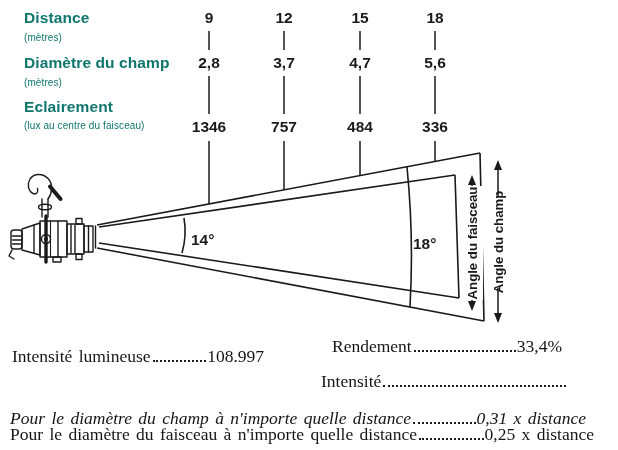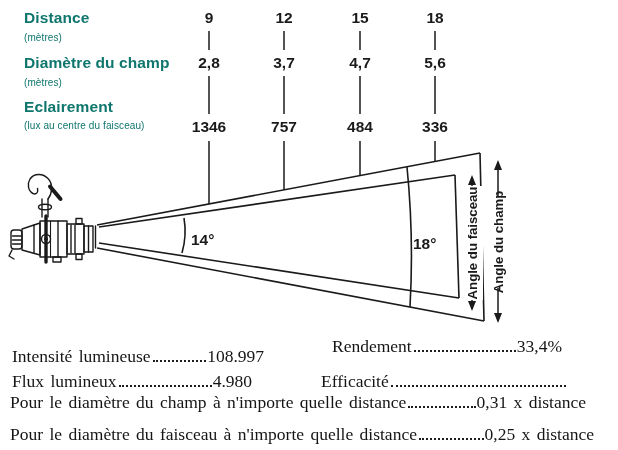--- a/index.html
+++ b/index.html
@@ -50,21 +50,21 @@
   .statrow .lbl,.statrow .value{white-space:nowrap;}
   .leader{
     flex:1;min-width:10px;
     border-bottom:2.5px dotted #1c1c1c;
     margin:0 1px 3px 2px;
   }
   .pos-il{left:12px;top:346px;width:252px;}
   .pos-fl{left:12px;top:371px;width:240px;}
   .pos-rd{left:321px;top:336px;width:230px;margin-left:11px;}
   .pos-ef{left:321px;top:371px;width:246px;}
-  .pos-f1{left:10px;top:392px;width:576px;}
+  .pos-f1{left:10px;top:408px;width:576px;font-style:italic;}
   .pos-f2{left:10px;top:424px;width:584px;}
 </style>
 </head>
 <body>
 
 <div class="page">
 
   <div class="hlabel t-r1">Distance</div>
   <div class="hlabel small t-r1u">(mètres)</div>
   <div class="hlabel t-r2">Diamètre du champ</div>
@@ -171,32 +171,27 @@
       <rect x="487" y="196" width="22" height="92" fill="#ffffff"></rect>
       <text class="svgtext" transform="rotate(-90 498 242)" x="498" y="246.5" font-size="13.2" text-anchor="middle">Angle du champ</text>
     </g>
   </svg>
 
   <div class="statrow pos-il">
     <span class="lbl">Intensité lumineuse</span>
     <span class="leader"></span>
     <span class="value">108.997</span>
   </div>
-  <div class="statrow pos-fl">
-    <span class="lbl">Flux lumineux</span>
-    <span class="leader"></span>
-    <span class="value">4.980</span>
-  </div>
   <div class="statrow pos-rd">
     <span class="lbl">Rendement</span>
     <span class="leader"></span>
     <span class="value">33,4%</span>
   </div>
   <div class="statrow pos-ef">
-    <span class="lbl">Efficacité</span>
+    <span class="lbl">Intensité</span>
     <span class="leader"></span>
   </div>
 
   <div class="statrow pos-f1">
     <span class="lbl">Pour le diamètre du champ à n'importe quelle distance</span>
     <span class="leader"></span>
     <span class="value">0,31 x distance</span>
   </div>
   <div class="statrow pos-f2">
     <span class="lbl">Pour le diamètre du faisceau à n'importe quelle distance</span>

